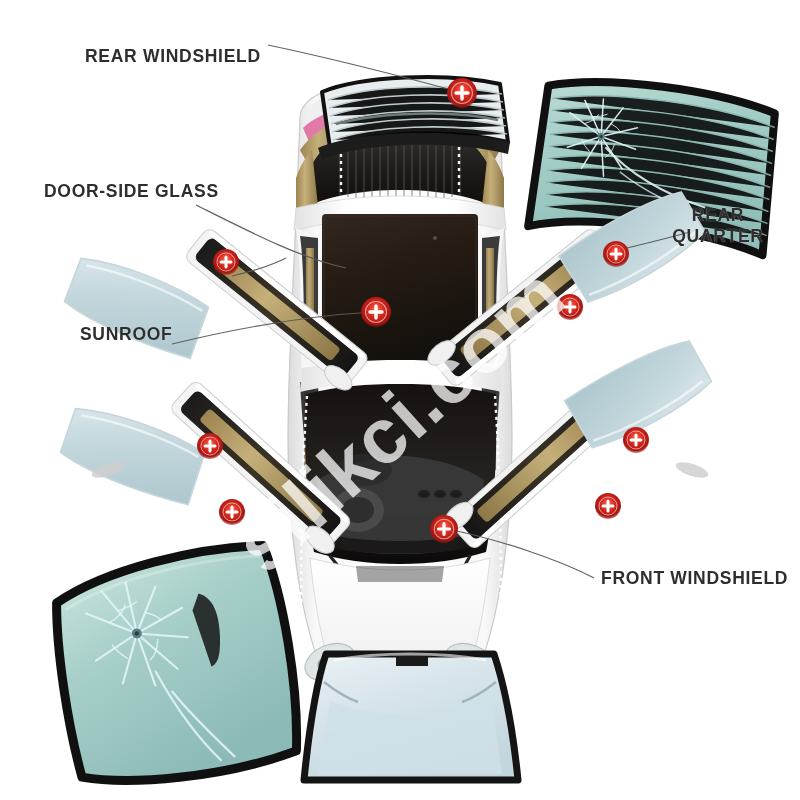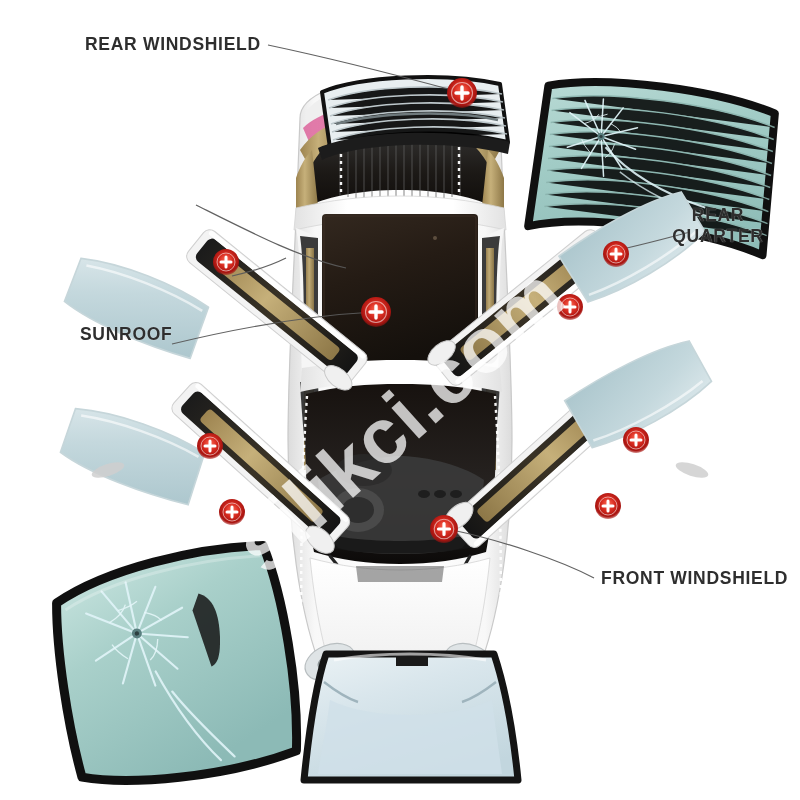--- a/index.html
+++ b/index.html
@@ -25,21 +25,21 @@
     position: absolute;
     color: #2e2e2e;
     font-family: "Liberation Sans", sans-serif;
     font-weight: 700;
     font-size: 17.5px;
     letter-spacing: 0.7px;
     line-height: 1.18;
     white-space: pre;
     text-shadow: 0 0 1px rgba(255,255,255,0.7);
   }
-  #lbl-rear-windshield { left: 85px;  top: 34px; text-align: center; }
+  #lbl-rear-windshield { left: 85px;  top: 46px; text-align: center; }
   #lbl-door-side-glass { left: 44px;  top: 181px; }
   #lbl-sunroof         { left: 80px;  top: 324px; }
   #lbl-rear-quarter    { left: 702px; top: 205px; text-align: center; transform: translateX(-50%); margin-left: 16px; }
   #lbl-front-windshield{ left: 601px; top: 568px; }
 
   #watermark {
     position: absolute;
     left: 400px;
     top: 420px;
     transform: translate(-50%, -50%) rotate(-42deg);
@@ -441,20 +441,21 @@
       <g transform="translate(608,506)">
         <circle r="13" fill="url(#gMarker)"></circle>
         <circle r="9" fill="none" stroke="#ffffff" stroke-width="1" opacity="0.55"></circle>
         <path d="M-5,0 H5 M0,-5 V5" stroke="#ffffff" stroke-width="3" stroke-linecap="round"></path>
       </g>
     </g>
   </svg>
 
   <div class="label" id="lbl-rear-windshield">REAR WINDSHIELD</div>
 
+  <div class="label" id="lbl-door-side-glass">DOOR-SIDE GLASS</div>
 
   <div class="label" id="lbl-sunroof">SUNROOF</div>
 
   <div class="label" id="lbl-rear-quarter">REAR
 QUARTER</div>
 
   <div class="label" id="lbl-front-windshield">FRONT WINDSHIELD</div>
 
   <div id="watermark">silikci.com</div>
 

